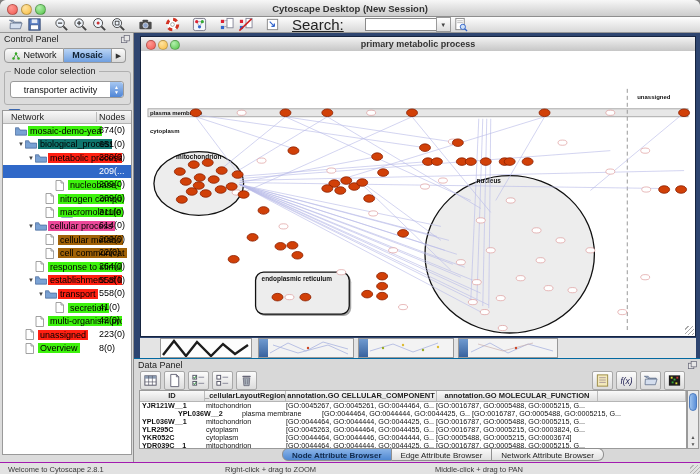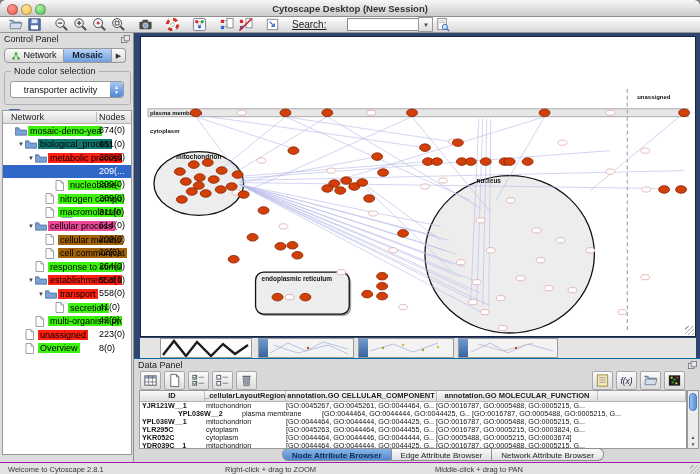--- a/index.html
+++ b/index.html
@@ -16,21 +16,21 @@
   .tl.grn{left:35px;background:radial-gradient(circle at 35% 30%,#b3f0ae,#52c446);}
   .titlebar .title{position:absolute;left:0;right:0;top:3px;text-align:center;
     font-size:9.5px;font-weight:bold;color:#333;}
   
   .toolbar{position:absolute;left:0;top:17px;width:700px;height:16px;
     background:linear-gradient(#fdfdfd,#d8d8d8);border-bottom:1px solid #979797;
     display:flex;align-items:center;padding-left:6px;box-sizing:border-box;}
   .tb-btn{width:19px;height:15px;display:flex;align-items:center;justify-content:center;cursor:default;}
   .tb-sep{width:8px;height:1px;}
   .search-area{display:flex;align-items:center;margin-left:10px;}
-  .search-label{font-size:10px;color:#222;margin-right:21px;text-decoration:underline;}
+  .search-label{font-size:15px;color:#222;margin-right:21px;text-decoration:underline;}
   .search-input{width:66px;height:11px;border:1px solid #8a8a8a;background:#fff;
     font-size:8px;font-family:"Liberation Sans",sans-serif;padding:0 2px;}
   .search-drop{width:13px;height:13px;border:1px solid #9a9a9a;background:linear-gradient(#fff,#ddd);
     font-size:6px;display:flex;align-items:center;justify-content:center;color:#444;margin-left:-1px;}
   
   .control-panel{position:absolute;left:0;top:33px;width:134px;height:429px;
     background:#dcdcdc;border-right:1px solid #8f8f8f;box-sizing:border-box;}
   .panel-head{position:relative;height:13px;line-height:13px;padding-left:4px;
     font-size:9px;color:#222;}
   .float-icon{position:absolute;right:3px;top:2px;}
@@ -495,20 +495,26 @@
             </span>
             <span class="tree-label" style="background:#3df20c">Overview</span>
             <span class="tree-count">8(0)</span>
           </div>
         </div>
     </div>
   </div>
 
   <div class="desktop">
     <div class="net-window">
+      <div class="net-titlebar">
+        <span class="tl red"></span>
+        <span class="tl yel"></span>
+        <span class="tl grn"></span>
+        <span class="title">primary metabolic process</span>
+      </div>
       <div class="net-canvas">
         <svg id="net-svg" width="554" height="285" viewBox="0 0 554 286">
             <rect x="6" y="58" width="542" height="8" fill="#e7e7e7" stroke="#9a9a9a" stroke-width="0.8"></rect>
             <text x="8" y="64.5" font-size="6" font-weight="bold" fill="#111">plasma membrane</text>
             <text x="8" y="82" font-size="6" font-weight="bold" fill="#111">cytoplasm</text>
             <ellipse cx="57" cy="133" rx="45" ry="32" fill="#ededed" stroke="#111" stroke-width="1.3"></ellipse>
             <text x="57" y="108" font-size="6.5" font-weight="bold" fill="#111" text-anchor="middle">mitochondrion</text>
             <ellipse cx="369" cy="204" rx="85" ry="79" fill="#ededed" stroke="#111" stroke-width="1.3"></ellipse>
             <text x="348" y="132" font-size="6.5" font-weight="bold" fill="#111" text-anchor="middle">nucleus</text>
             <rect x="116" y="224" width="94" height="42" rx="8" fill="rgba(0,0,0,0.35)"></rect>

